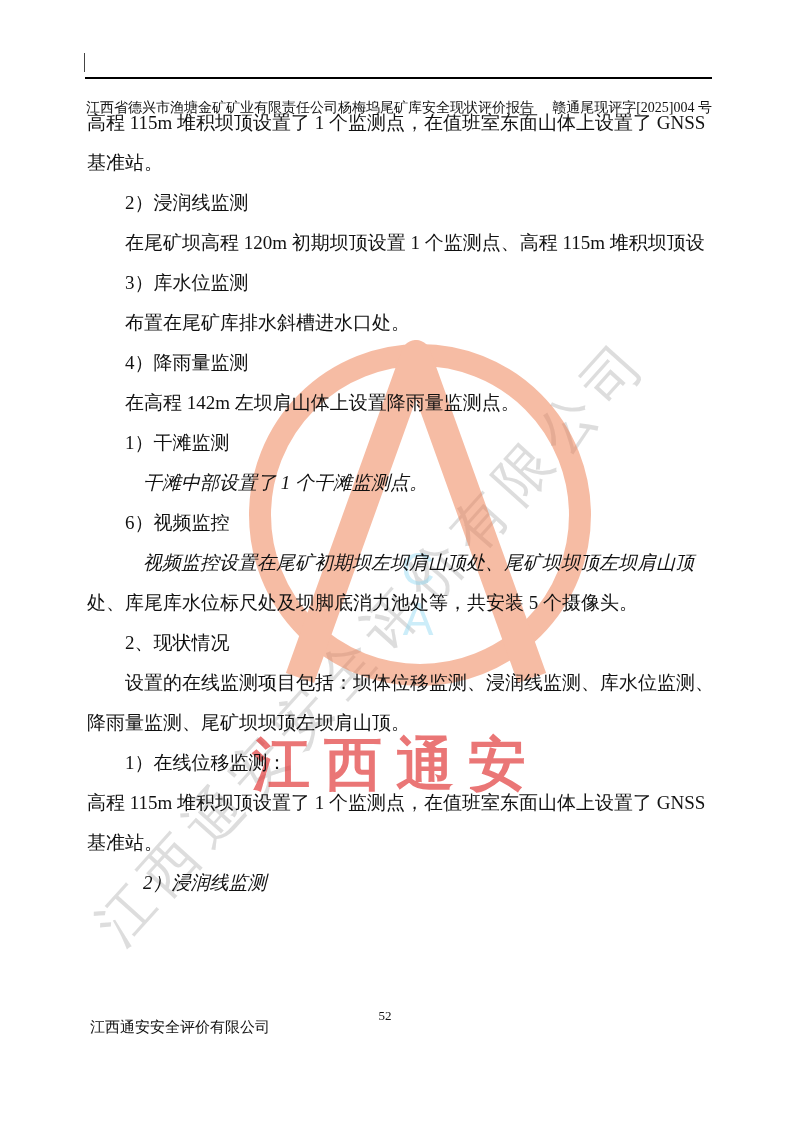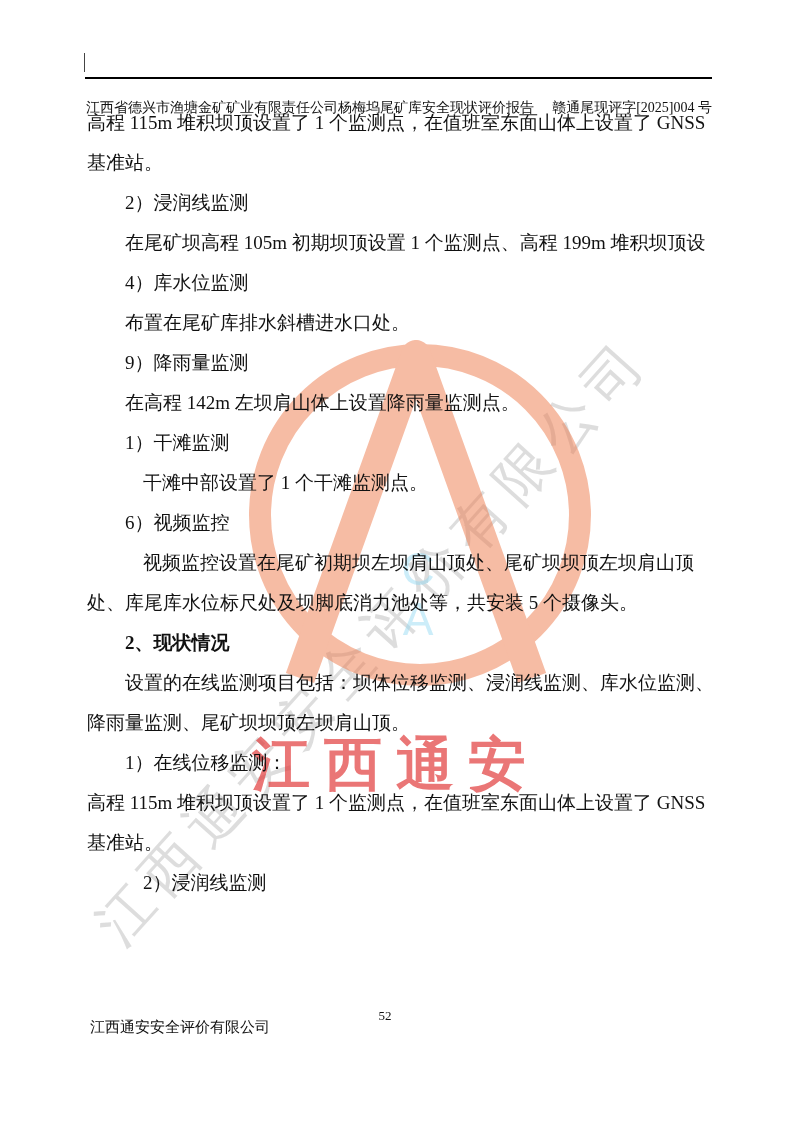--- a/index.html
+++ b/index.html
@@ -42,22 +42,22 @@
   }
   
   .content{
     position:absolute;left:87px;top:103px;width:630px;z-index:1;
   }
   .line{
     height:40px;line-height:40px;font-size:19px;white-space:nowrap;
   }
   .indent-0{padding-left:0;}
   .indent-1{padding-left:38px;}
-  .indent-2{padding-left:56px;}
-  .bold{font-weight:bold;}
+  .indent-2{padding-left:56px;font-style:italic;}
+  .bold{font-weight:normal;}
   
   .footer-company{
     position:absolute;left:90px;top:1018px;font-size:15px;z-index:1;
   }
   .page-number{
     position:absolute;left:0;top:1008px;width:770px;text-align:center;
     font-size:13px;z-index:1;
   }
 </style>
 </head>
@@ -82,24 +82,24 @@
   <div class="header">
     <span>江西省德兴市渔塘金矿矿业有限责任公司杨梅坞尾矿库安全现状评价报告</span>
     <span>赣通尾现评字[2025]004 号</span>
   </div>
   <div class="header-rule"></div>
 
   <div class="content">
       <div class="line indent-0">高程 115m 堆积坝顶设置了 1 个监测点，在值班室东面山体上设置了 GNSS</div>
       <div class="line indent-0">基准站。</div>
       <div class="line indent-1">2）浸润线监测</div>
-      <div class="line indent-1">在尾矿坝高程 105m 初期坝顶设置 1 个监测点、高程 199m 堆积坝顶设</div>
-      <div class="line indent-1">4）库水位监测</div>
+      <div class="line indent-1">在尾矿坝高程 120m 初期坝顶设置 1 个监测点、高程 115m 堆积坝顶设</div>
+      <div class="line indent-1">3）库水位监测</div>
       <div class="line indent-1">布置在尾矿库排水斜槽进水口处。</div>
-      <div class="line indent-1">9）降雨量监测</div>
+      <div class="line indent-1">4）降雨量监测</div>
       <div class="line indent-1">在高程 142m 左坝肩山体上设置降雨量监测点。</div>
       <div class="line indent-1">1）干滩监测</div>
       <div class="line indent-2">干滩中部设置了 1 个干滩监测点。</div>
       <div class="line indent-1">6）视频监控</div>
       <div class="line indent-2">视频监控设置在尾矿初期坝左坝肩山顶处、尾矿坝坝顶左坝肩山顶</div>
       <div class="line indent-0">处、库尾库水位标尺处及坝脚底消力池处等，共安装 5 个摄像头。</div>
       <div class="line indent-1 bold">2、现状情况</div>
       <div class="line indent-1">设置的在线监测项目包括：坝体位移监测、浸润线监测、库水位监测、</div>
       <div class="line indent-0">降雨量监测、尾矿坝坝顶左坝肩山顶。</div>
       <div class="line indent-1">1）在线位移监测：</div>

